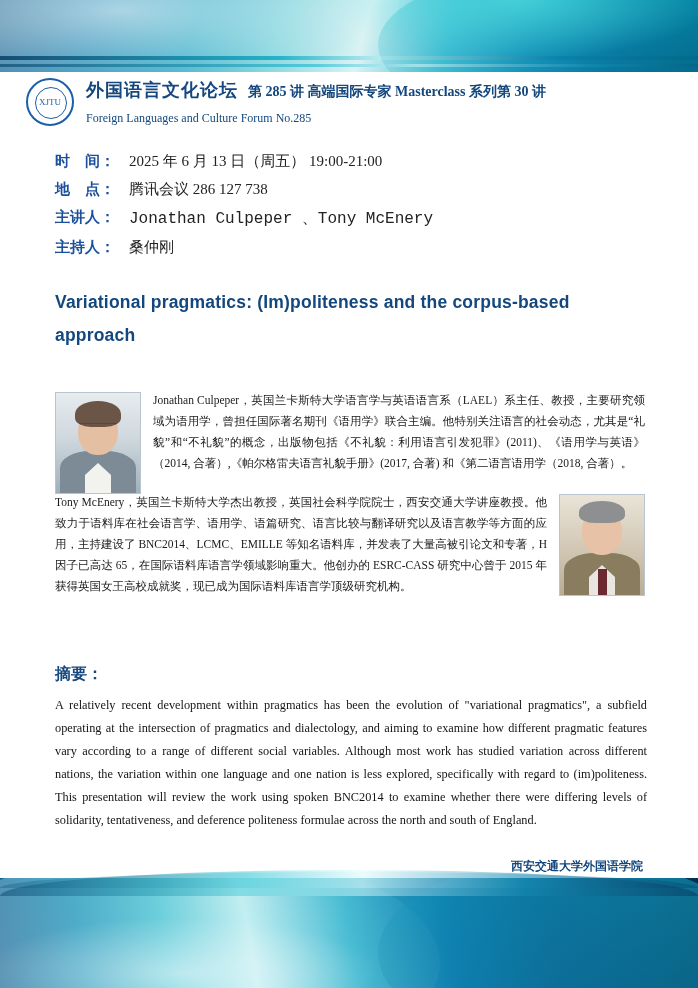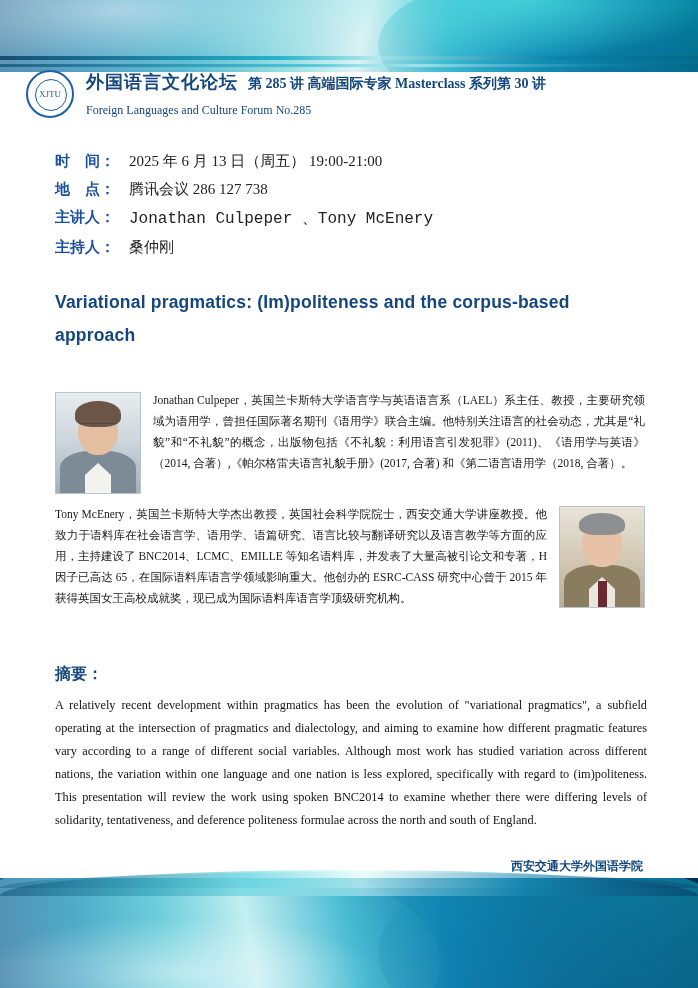--- a/index.html
+++ b/index.html
@@ -95,21 +95,21 @@
     left: 0; width: 698px; height: 26px;
     background: linear-gradient(90deg, rgba(8,70,110,.9), rgba(60,200,215,.85) 35%, rgba(225,250,250,.9) 52%, rgba(25,140,180,.85) 75%, rgba(6,50,90,.9));
     border-radius: 50% 50% 0 0 / 100% 100% 0 0;
   }
   .wave.w1 { bottom: 92px; opacity: .55; }
   .wave.w2 { bottom: 100px; height: 16px; opacity: .35; }
 
   
   .masthead {
     position: absolute;
-    top: 70px; left: 26px;
+    top: 78px; left: 26px;
     width: 650px;
     display: flex;
     align-items: flex-end;
   }
   .logo {
     width: 44px; height: 44px;
     border-radius: 50%;
     border: 2px solid #1b5fa8;
     background: #ffffff;
     position: relative;
@@ -209,21 +209,21 @@
     position: absolute;
     width: 590px;
     left: 55px;
     font-family: "Liberation Serif", serif;
     font-size: 11.5px;
     line-height: 21px;
     color: #1a1a1a;
     text-align: justify;
   }
   .bio-1 { top: 390px; }
-  .bio-2 { top: 504px; }
+  .bio-2 { top: 492px; }
   .portrait {
     width: 84px;
     height: 100px;
     border: 1px solid #b9c6d2;
     background: #cfd9e2;
     overflow: hidden;
     position: relative;
   }
   .portrait.left { float: left; margin: 2px 12px 4px 0; }
   .portrait.right { float: right; margin: 2px 0 4px 12px; }

